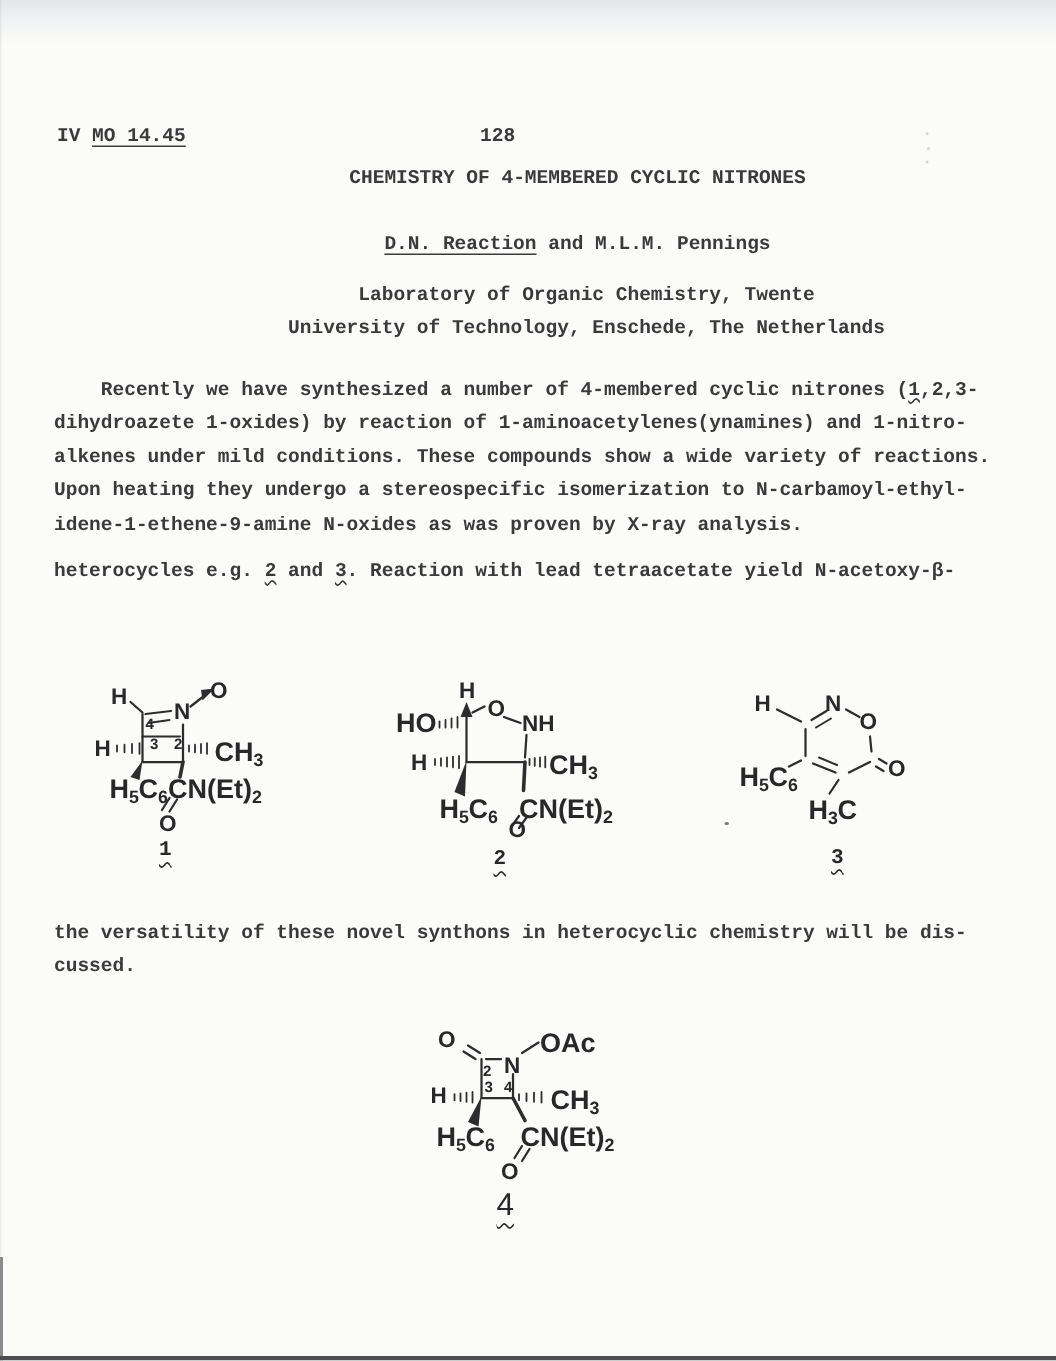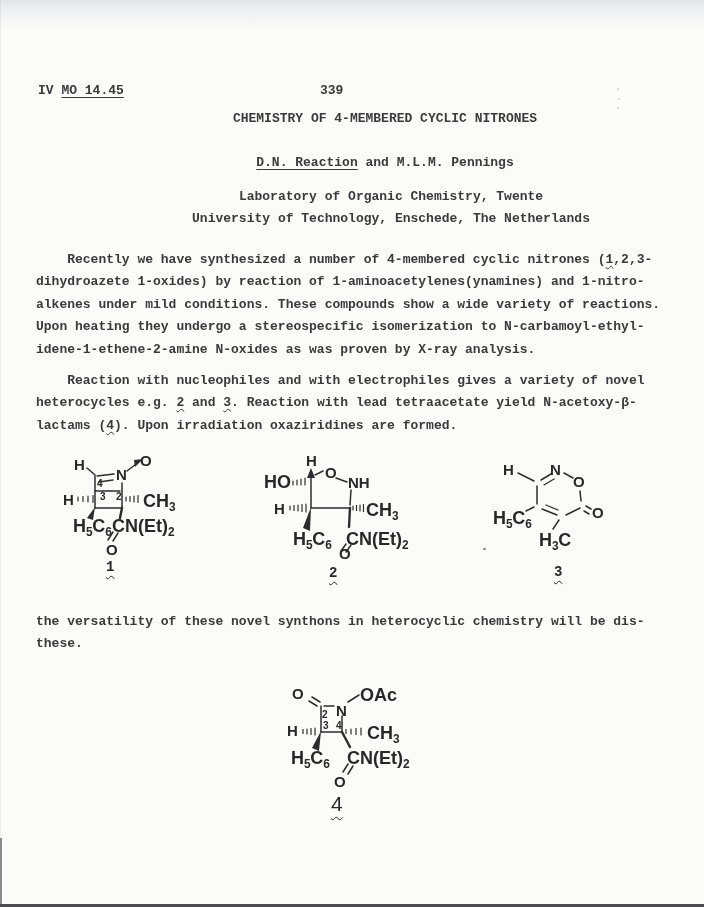--- a/index.html
+++ b/index.html
@@ -51,47 +51,45 @@
   .speck.faint { width:2px; height:2px; background:#d3d5d7; }
 </style>
 </head>
 <body>
 
 <div class="page">
   <div class="top-shade"></div>
 
   <div class="hdr">
     <div class="code-block"><span>IV </span><span class="u">MO 14.45</span></div>
-    <div class="pagenum">339</div>
+    <div class="pagenum">128</div>
   </div>
 
   <div class="center-text title-line">CHEMISTRY OF 4-MEMBERED CYCLIC NITRONES</div>
 
   <div class="center-text byline"><span class="u">D.N. Reaction</span><span> and M.L.M. Pennings</span></div>
 
   <div class="center-text affil">
       <div class="tline">Laboratory of Organic Chemistry, Twente</div>
       <div class="tline">University of Technology, Enschede, The Netherlands</div>
     </div>
 
   <div class="para p1">
       <div class="tline">    Recently we have synthesized a number of 4-membered cyclic nitrones (<span class="tld">1</span>,2,3-</div>
       <div class="tline">dihydroazete 1-oxides) by reaction of 1-aminoacetylenes(ynamines) and 1-nitro-</div>
       <div class="tline">alkenes under mild conditions. These compounds show a wide variety of reactions.</div>
       <div class="tline">Upon heating they undergo a stereospecific isomerization to N-carbamoyl-ethyl-</div>
-      <div class="tline">idene-1-ethene-2-amine N-oxides as was proven by X-ray analysis.</div>
+      <div class="tline">idene-1-ethene-9-amine N-oxides as was proven by X-ray analysis.</div>
     </div>
   <div class="para p2">
-      <div class="tline">    Reaction with nucleophiles and with electrophiles gives a variety of novel</div>
       <div class="tline">heterocycles e.g. <span class="tld">2</span> and <span class="tld">3</span>. Reaction with lead tetraacetate yield N-acetoxy-β-</div>
-      <div class="tline">lactams (<span class="tld">4</span>). Upon irradiation oxaziridines are formed.</div>
     </div>
   <div class="para p3">
       <div class="tline">the versatility of these novel synthons in heterocyclic chemistry will be dis-</div>
-      <div class="tline">these.</div>
+      <div class="tline">cussed.</div>
     </div>
 
   <div class="struct" style="left:50px;top:448px;width:190px;height:140px">
     <svg width="190" height="140" viewBox="0 0 190 140" stroke="#2d2d2f" stroke-width="1.5" stroke-linecap="round" fill="none">
       <line x1="37" y1="20" x2="45" y2="27"></line>
       <line x1="47" y1="28" x2="64" y2="26"></line>
       <line x1="49" y1="34" x2="63" y2="32" stroke-width="1.3"></line>
       <line x1="45" y1="28" x2="45" y2="60"></line>
       <line x1="45" y1="43" x2="70" y2="43" stroke-width="1.3"></line>
       <line x1="72" y1="35" x2="72" y2="60"></line>

